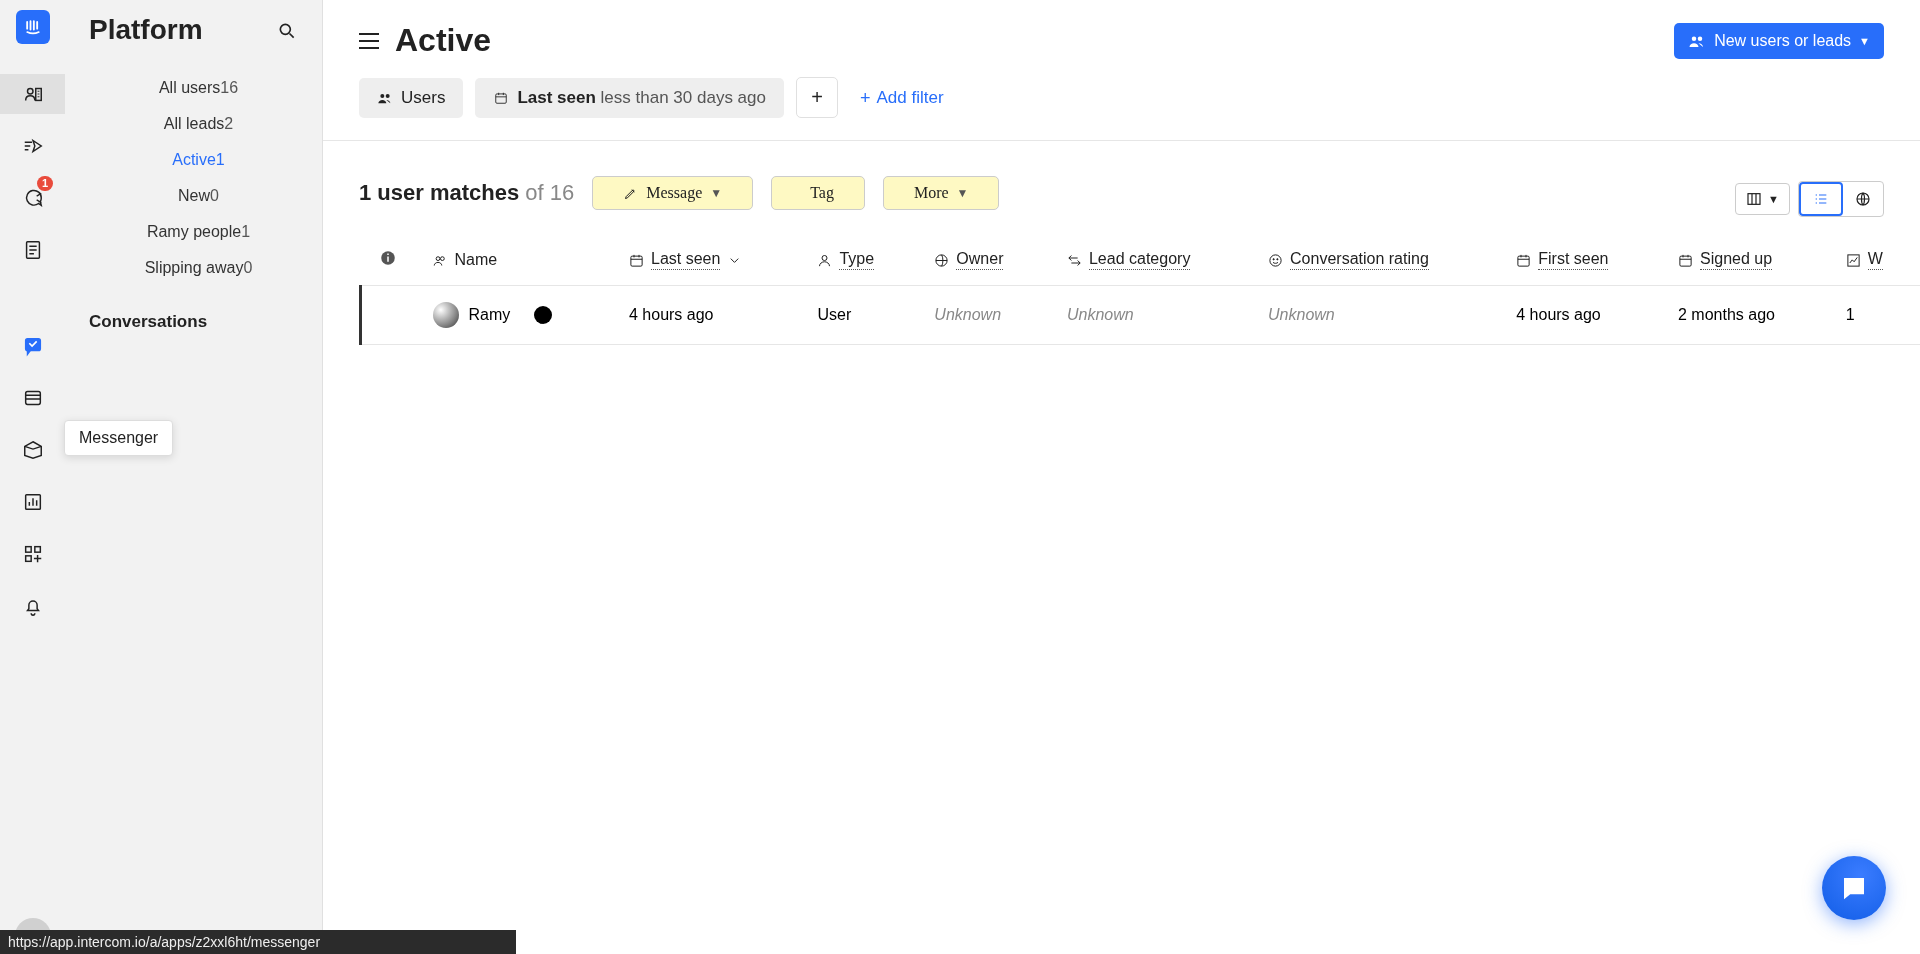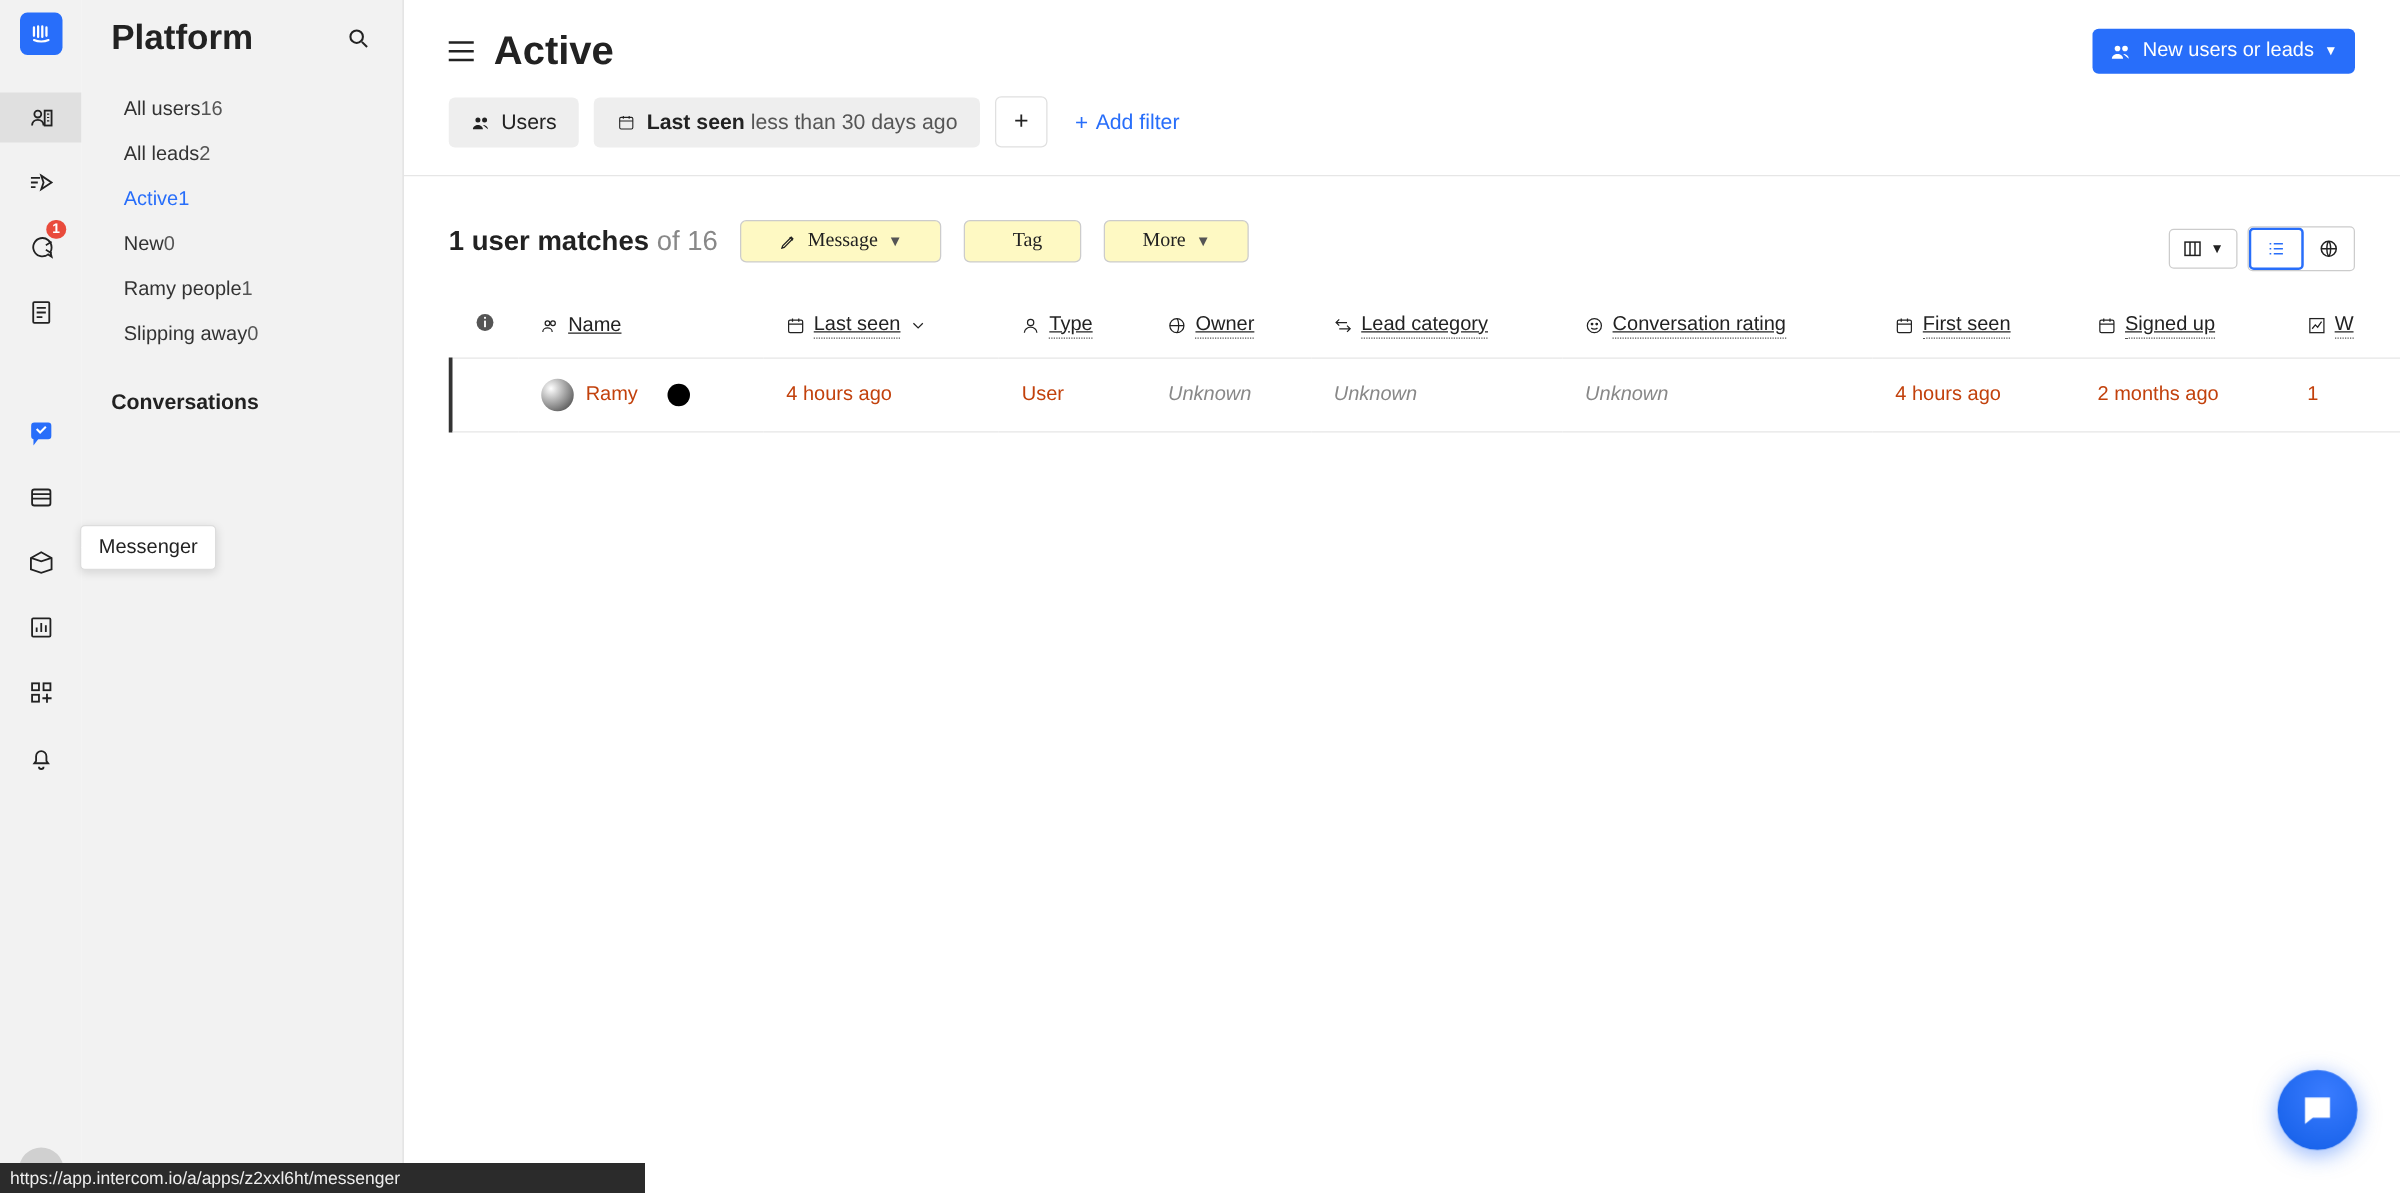--- a/index.html
+++ b/index.html
@@ -126,21 +126,21 @@
   .side-section-head {
     display:flex; align-items:center;
     padding: 10px 24px;
     font-size: 17px;
     font-weight: 600;
     cursor: pointer;
   }
   .side-section-head svg { width:14px; height:14px; margin-left:6px; stroke:#222; fill:none; stroke-width:2;}
   .side-list { padding: 2px 0; }
   .side-list-item {
-    display:flex; justify-content:flex-start; align-items:center;
+    display:flex; justify-content:center; align-items:center;
     padding: 9px 24px 9px 34px;
     font-size: 16px;
     cursor: pointer;
     color: #333;
   }
   .side-list-item.active { color: var(--blue); font-weight: 500; }
   .side-list-item.active .count { color: var(--blue); }
   .side-list-item .count { color: #555; }
   .side-section-head.secondary { font-weight:600; margin-top: 14px; }
 
@@ -263,29 +263,29 @@
   table { border-collapse:collapse; width: max-content; min-width:100%; }
   th {
     text-align:left;
     padding: 14px 18px;
     font-size:16px;
     font-weight:500;
     color:#222;
     border-bottom:1px solid var(--border);
     white-space:nowrap;
   }
-  th .col-wrap { display:flex; align-items:center; gap:7px;text-decoration:underline; }
+  th .col-wrap { display:flex; align-items:center; gap:7px; }
   th .col-wrap svg { width:15px; height:15px; fill:none; stroke:#222; stroke-width:1.6;}
   th .dotted { border-bottom:1px dotted #555; padding-bottom:1px; cursor:default;}
   th.info-col { width:44px; text-align:center;}
   th.info-col svg { fill:#555; stroke:none;}
   td {
     padding: 16px 18px;
     font-size:16px;
-    color:#c2410c;
+    color:#000000;
     border-bottom:1px solid var(--border);
     white-space:nowrap;
   }
   td.info-cell { border-left: 3px solid #333; }
   td .name-wrap { display:flex; align-items:center; gap:10px;}
   td .avatar {
     width:26px; height:26px; border-radius:50%;
     background: radial-gradient(circle at 30% 30%, #fff 0%, #888 60%, #333 100%);
   }
   td .chat-dot {

